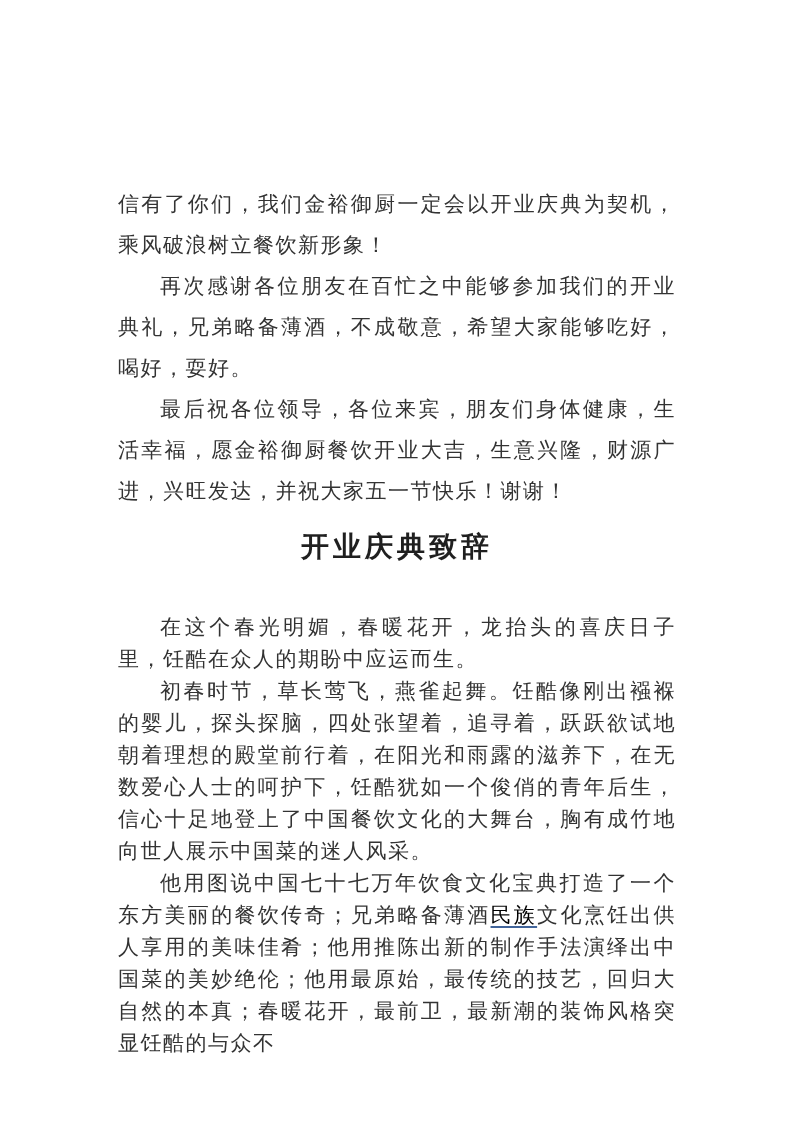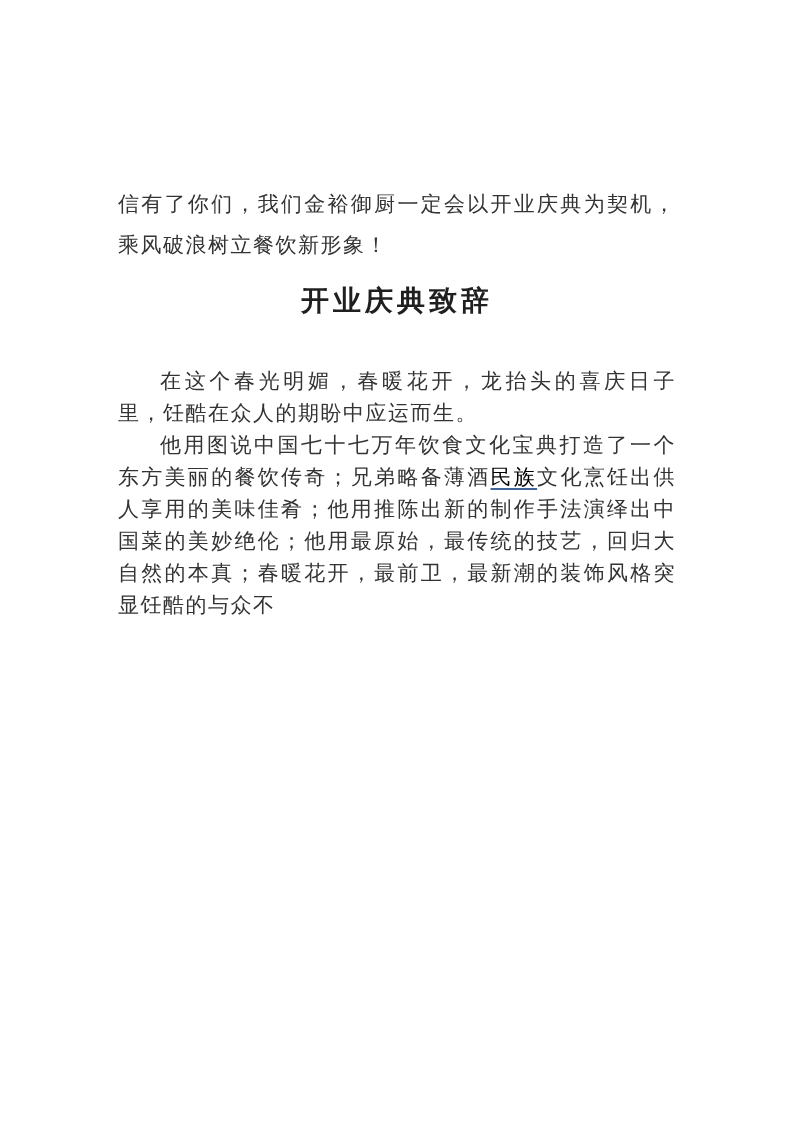--- a/index.html
+++ b/index.html
@@ -49,22 +49,25 @@
     cursor: pointer;
   }
 </style>
 </head>
 <body>
 
 <div class="page">
 
   <div class="section-1">
     <p class="para no-indent">信有了你们，我们金裕御厨一定会以开业庆典为契机，乘风破浪树立餐饮新形象！</p>
+    <p class="para">再次感谢各位朋友在百忙之中能够参加我们的开业典礼，兄弟略备薄酒，不成敬意，希望大家能够吃好，喝好，耍好。</p>
+    <p class="para">最后祝各位领导，各位来宾，朋友们身体健康，生活幸福，愿金裕御厨餐饮开业大吉，生意兴隆，财源广进，兴旺发达，并祝大家五一节快乐！谢谢！</p>
   </div>
 
   <h1 class="doc-title">开业庆典致辞</h1>
 
   <div class="section-2">
     <p class="para">在这个春光明媚，春暖花开，龙抬头的喜庆日子里，饪酷在众人的期盼中应运而生。</p>
+    <p class="para">初春时节，草长莺飞，燕雀起舞。饪酷像刚出襁褓的婴儿，探头探脑，四处张望着，追寻着，跃跃欲试地朝着理想的殿堂前行着，在阳光和雨露的滋养下，在无数爱心人士的呵护下，饪酷犹如一个俊俏的青年后生，信心十足地登上了中国餐饮文化的大舞台，胸有成竹地向世人展示中国菜的迷人风采。</p>
     <p class="para"><span>他用图说中国七十七万年饮食文化宝典打造了一个东方美丽的餐饮传奇；兄弟略备薄酒</span><a class="doc-link" style="color: #000000; text-decoration-color: rgb(65, 100, 154);">民族</a><span>文化烹饪出供人享用的美味佳肴；他用推陈出新的制作手法演绎出中国菜的美妙绝伦；他用最原始，最传统的技艺，回归大自然的本真；春暖花开，最前卫，最新潮的装饰风格突显饪酷的与众不</span></p>
   </div>
 
 </div>
 
 </body></html>

